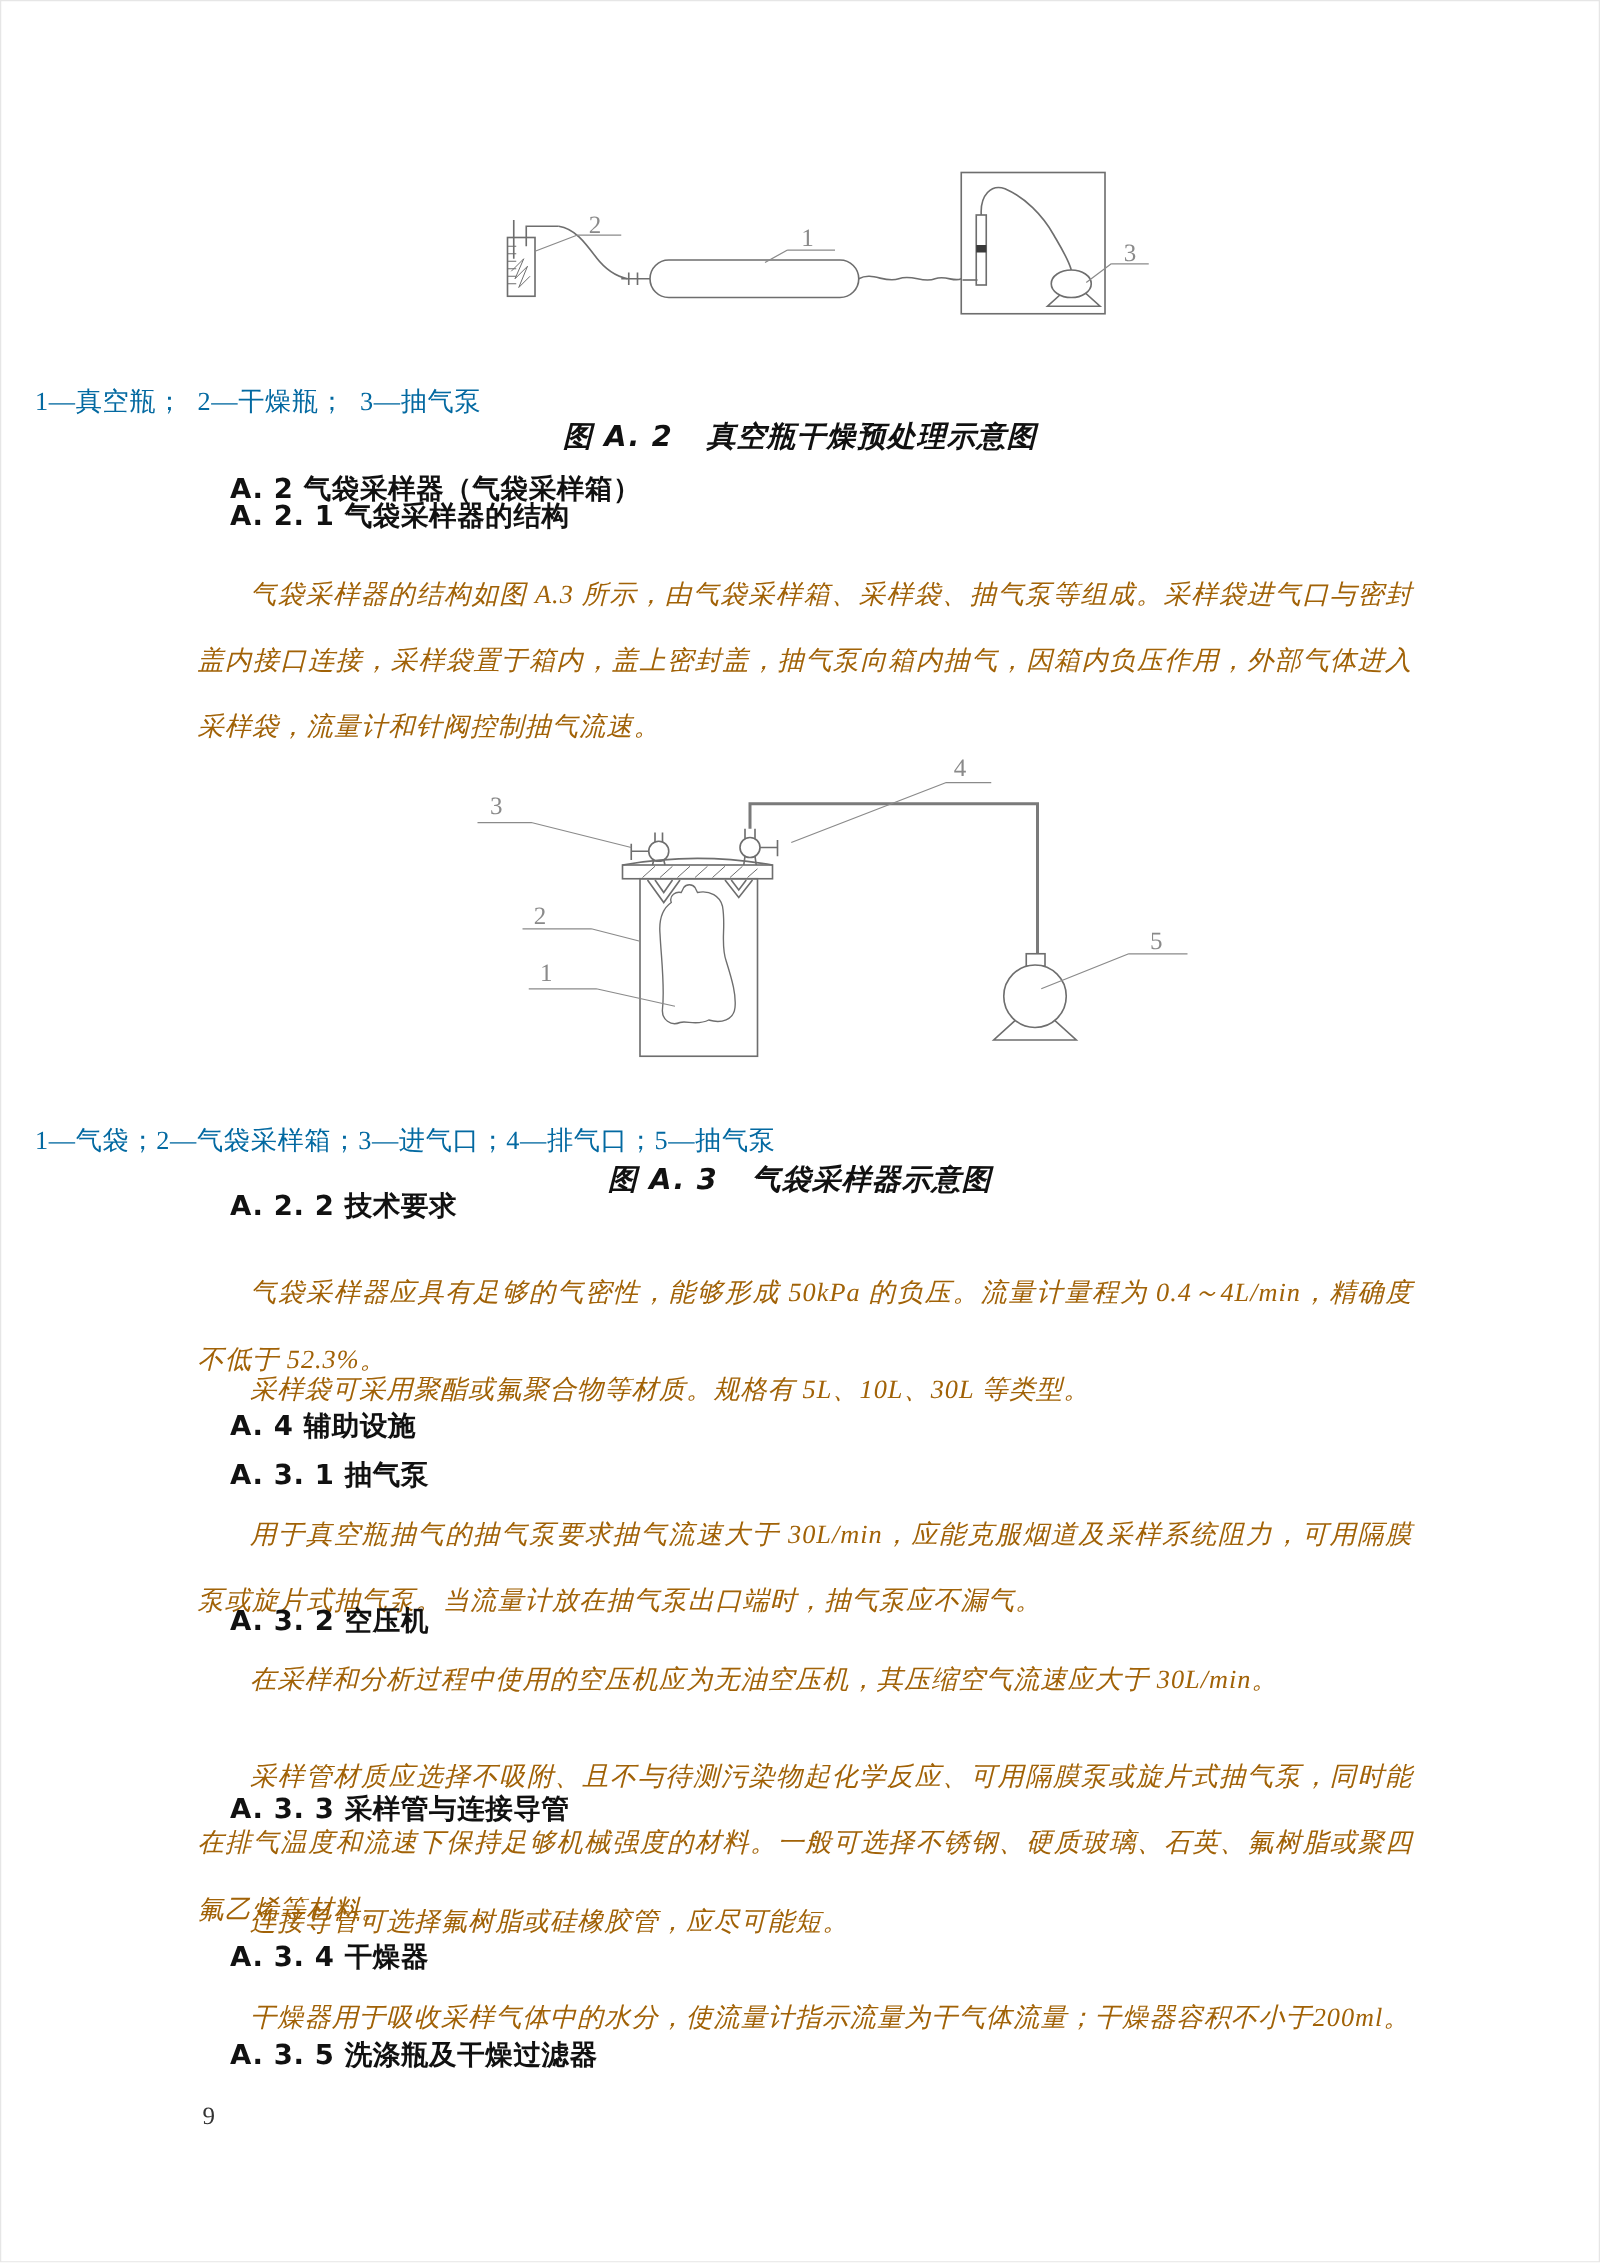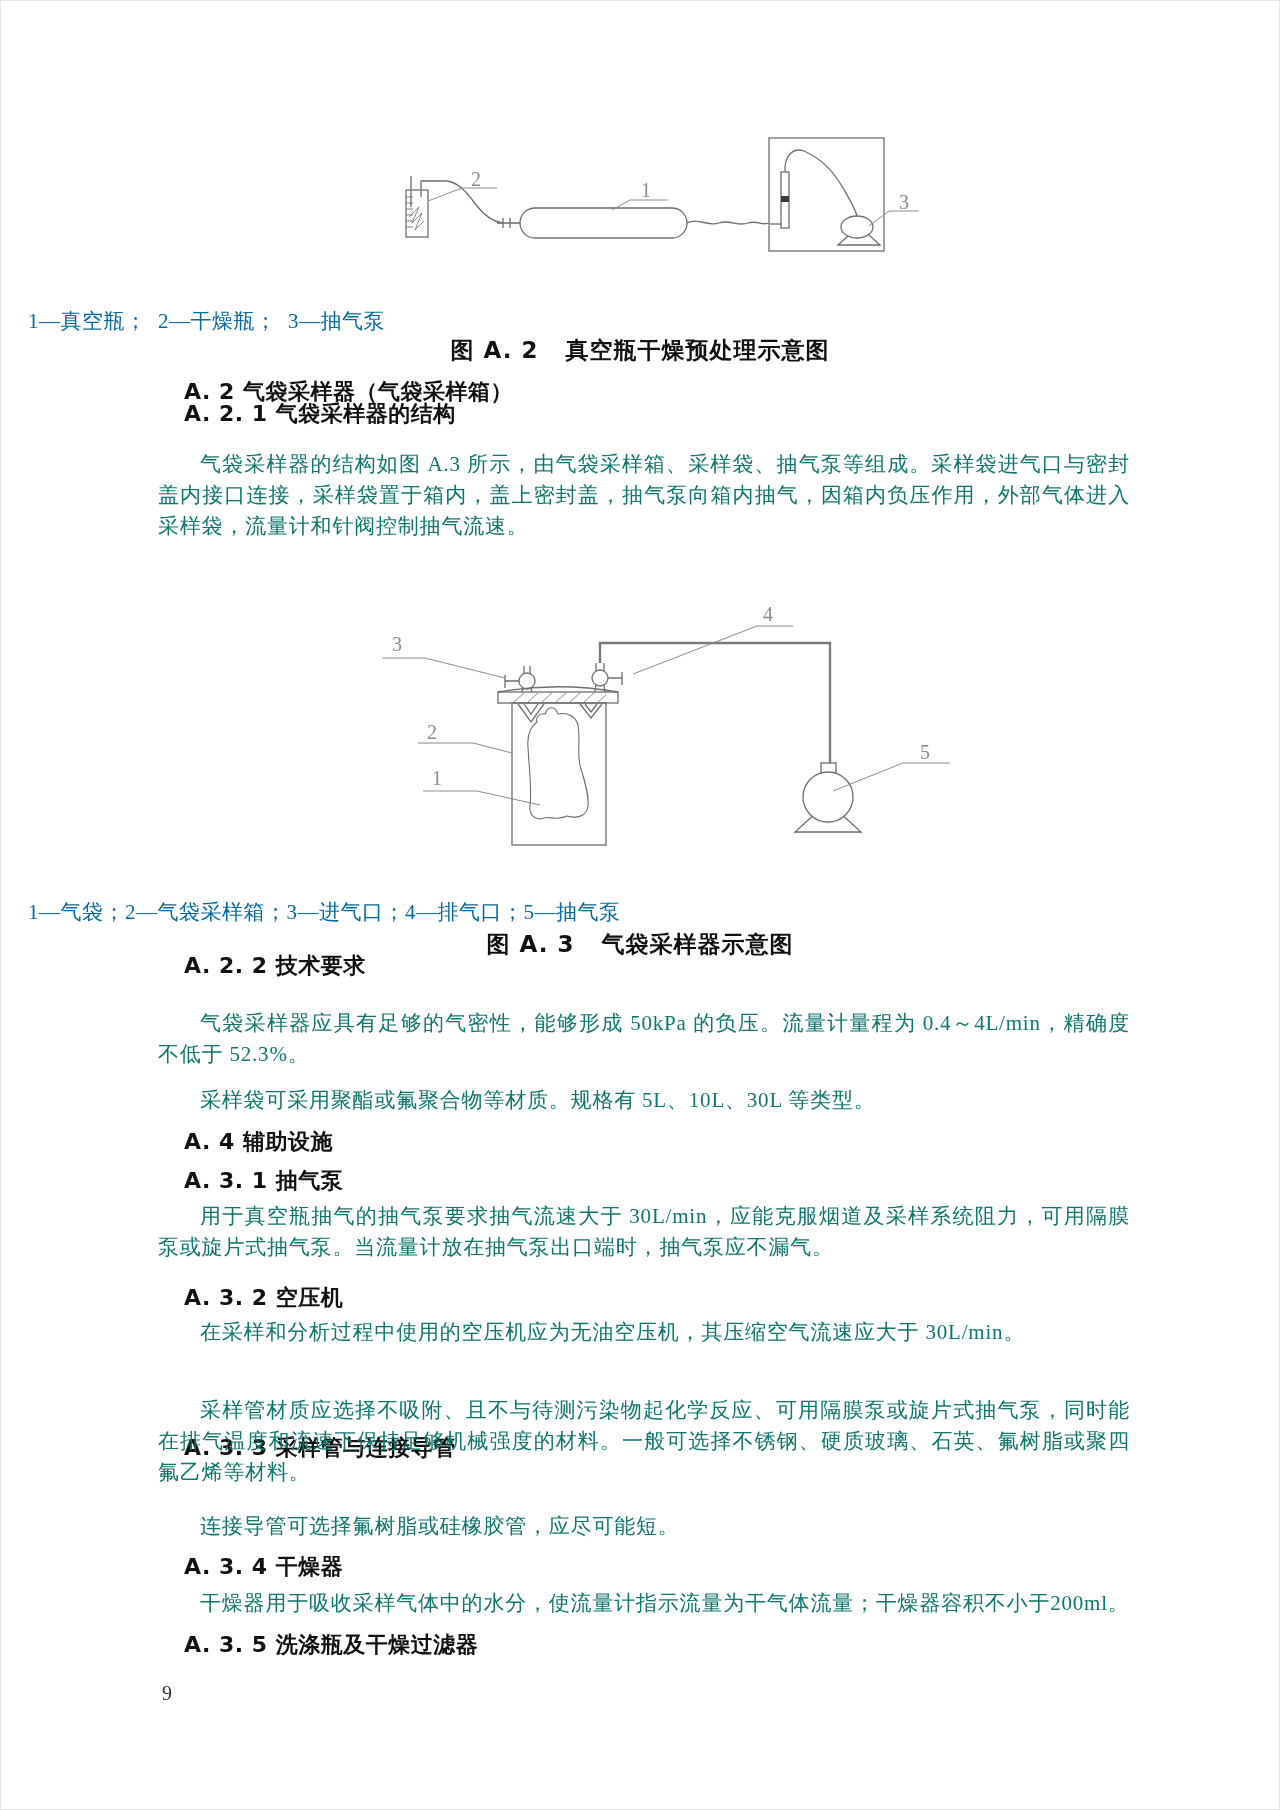--- a/index.html
+++ b/index.html
@@ -10,36 +10,36 @@
     color:#1d1d1d;
     overflow:hidden;
   }
   .page-frame{
     position:absolute;inset:0;border:1px solid #e6e6e6;pointer-events:none;
   }
   .abs{position:absolute;}
   .col{left:158px;width:972px;}
   .full{left:0;width:1280px;}
   .para{
-    font-size:21px;letter-spacing:0.8px;line-height:31px;
-    text-align:justify;text-indent:2em;color:#0f766e;
+    font-size:21px;letter-spacing:0.8px;line-height:53px;
+    text-align:justify;text-indent:2em;color:#a16207;font-style:italic;
   }
   .heading{
     font-family:"DejaVu Sans", sans-serif;
     font-weight:bold;font-size:22px;letter-spacing:0.5px;
     line-height:28px;color:#111;white-space:pre-wrap;margin-left:26px;
   }
   .fig-legend{
     font-size:21px;letter-spacing:0.5px;line-height:26px;
     text-align:left;color:#0369a1;white-space:pre-wrap;padding-left:28px;
   }
   .fig-title{
     font-family:"DejaVu Sans", sans-serif;
     font-weight:bold;font-size:23px;letter-spacing:1px;line-height:28px;
-    text-align:center;color:#111;white-space:pre-wrap;
+    text-align:center;color:#111;white-space:pre-wrap;font-style:italic;
   }
   .page-num{font-size:20px;color:#333;}
   svg{display:block;}
   svg text{
     font-family:"Liberation Serif", serif;
     font-size:20px;fill:#8a8a8a;
   }
 </style>
 </head>
 <body>

